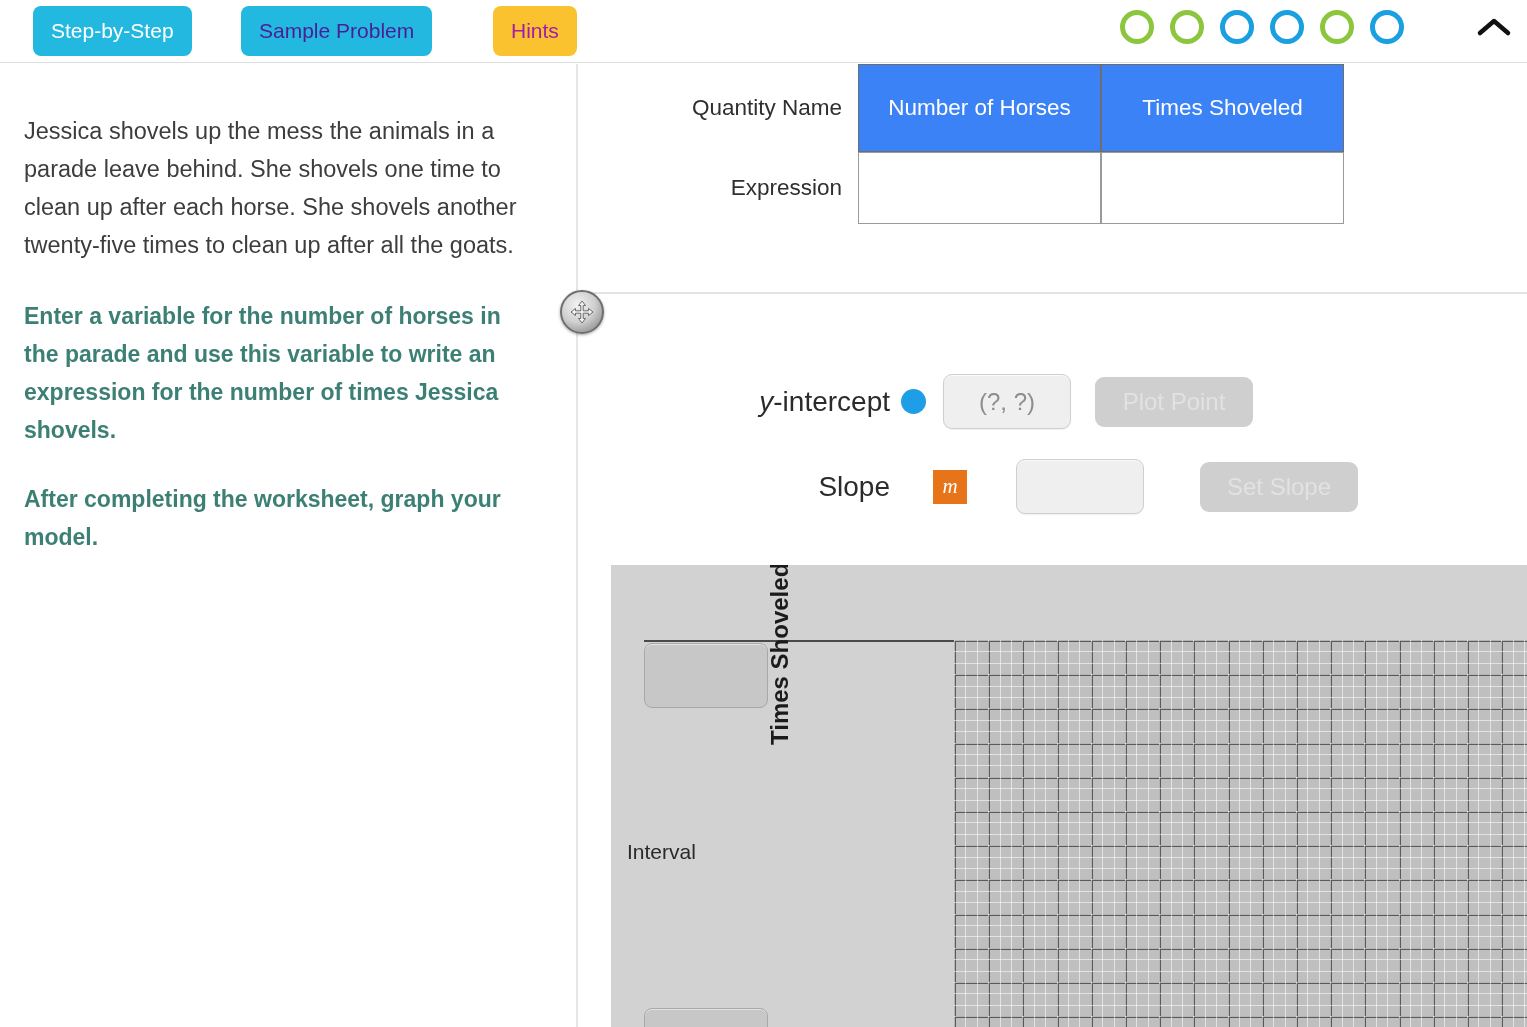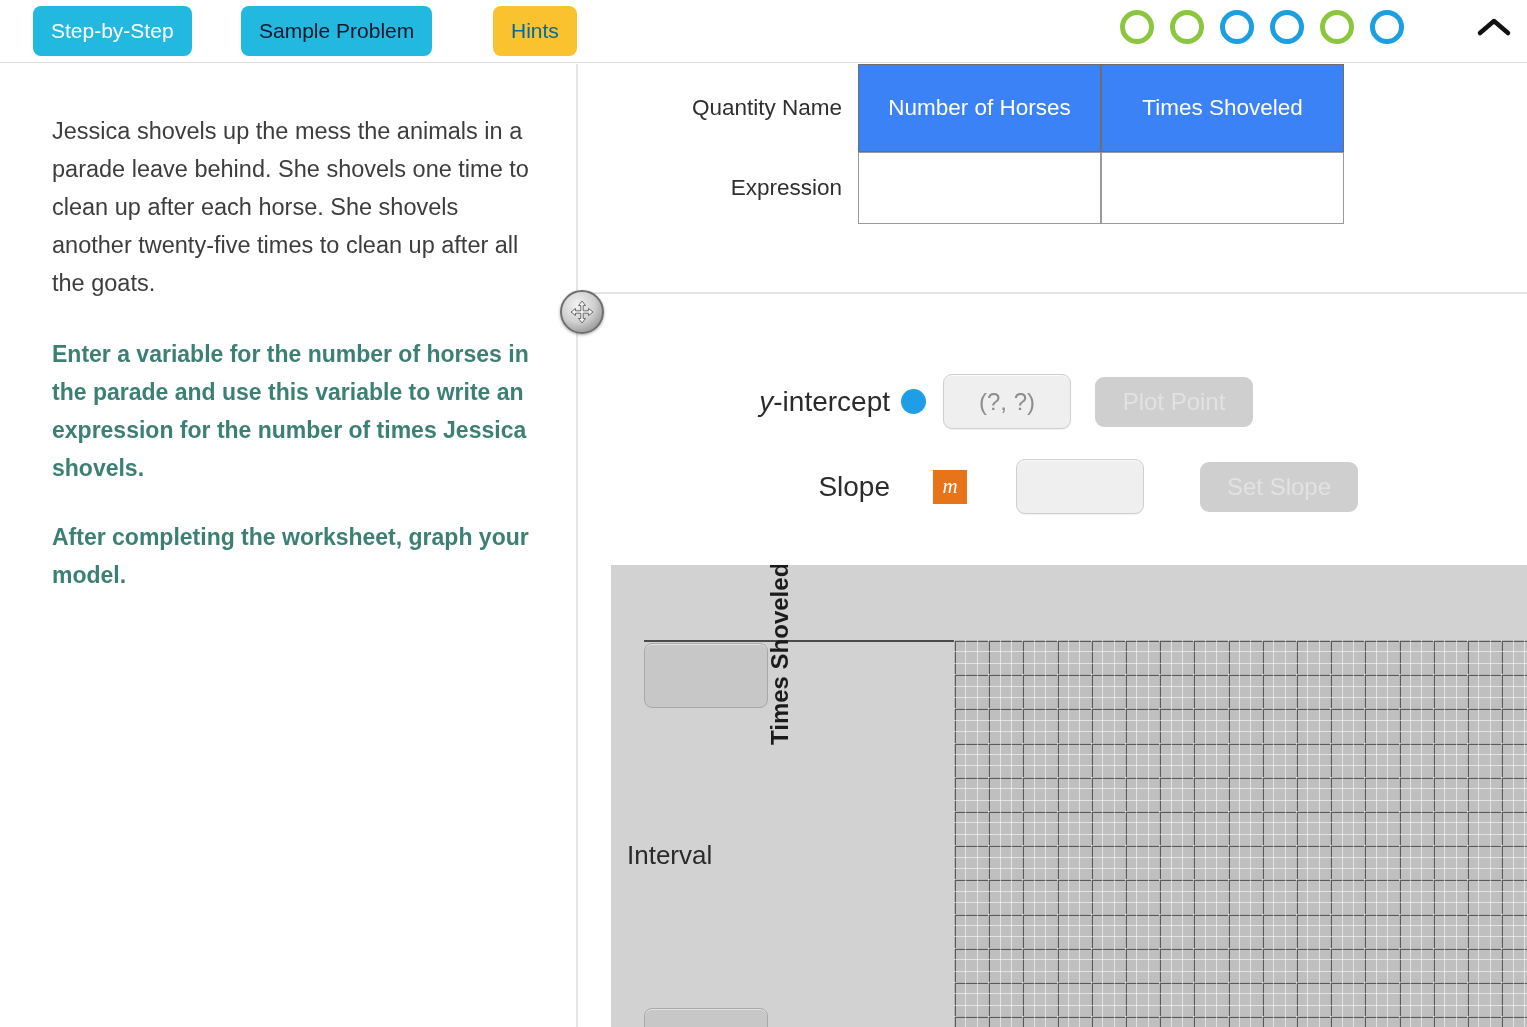--- a/index.html
+++ b/index.html
@@ -22,22 +22,22 @@
     height: 50px;
     border: none; border-radius: 8px;
     font-size: 21px;
     font-family: "Liberation Sans", sans-serif;
     cursor: pointer;
     padding: 0 18px;
     white-space: nowrap;
     margin-left: 24px;
   }
   #tab-step { left: 9px; background: #22b8e0; color: #ffffff; }
-  #tab-sample { left: 217px; background: #22b8e0; color: #0f172a; }
-  #tab-hints { left: 469px; background: #f9c22e; color: #0369a1; }
+  #tab-sample { left: 217px; background: #22b8e0; color: #4c1d95; }
+  #tab-hints { left: 469px; background: #f9c22e; color: #a21caf; }
 
   #progress-dots {
     position: absolute; top: 10px; left: 1120px;
     display: flex; align-items: center; gap: 16px;
   }
   .dot {
     width: 34px; height: 34px;
     border-radius: 50%;
     border: 5px solid #8cc63e;
     background: transparent;
@@ -50,21 +50,21 @@
     width: 44px; height: 30px;
     cursor: pointer;
   }
 
   
   #left-panel {
     position: absolute; top: 64px; left: 0;
     width: 578px; height: 963px;
     background: #ffffff;
     border-right: 2px solid #e6e6e6;
-    padding: 48px 36px 0 52px;
+    padding: 48px 36px 0 24px;
     overflow: hidden;
   }
   #problem-text {
     font-size: 23.5px;
     line-height: 38px;
     color: #3d3d3d;
     max-width: 500px;
   }
   .instruction {
     font-size: 23px;
@@ -214,21 +214,21 @@
       repeating-linear-gradient(to bottom, rgba(255,255,255,.55) 0 1px, transparent 1px 11.4px),
       repeating-linear-gradient(to right, #5a5a5a 0 2px, transparent 2px 34.2px),
       repeating-linear-gradient(to bottom, #5a5a5a 0 2px, transparent 2px 34.2px);
   }
   #axis-top-line {
     position: absolute; top: 75px; left: 33px;
     width: 311px; height: 2px; background: #4a4a4a;
   }
   #interval-label {
     position: absolute; top: 275px; left: 16px;
-    font-size: 26px; color: #2a2a2a;
+    font-size: 21px; color: #2a2a2a;
   }
   #yaxis-label {
     position: absolute; top: 180px; left: 155px;
     font-size: 24px; font-weight: bold; color: #1b1b1b;
     transform: rotate(-90deg);
     transform-origin: left top;
     white-space: nowrap;
   }
   .interval-box {
     position: absolute; left: 33px;

